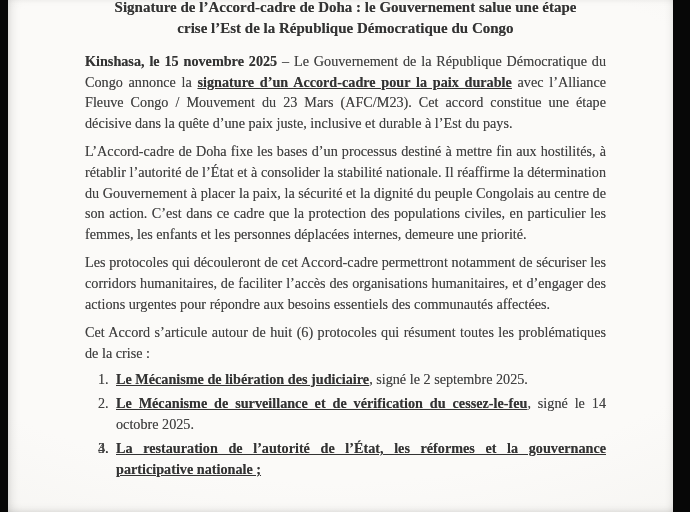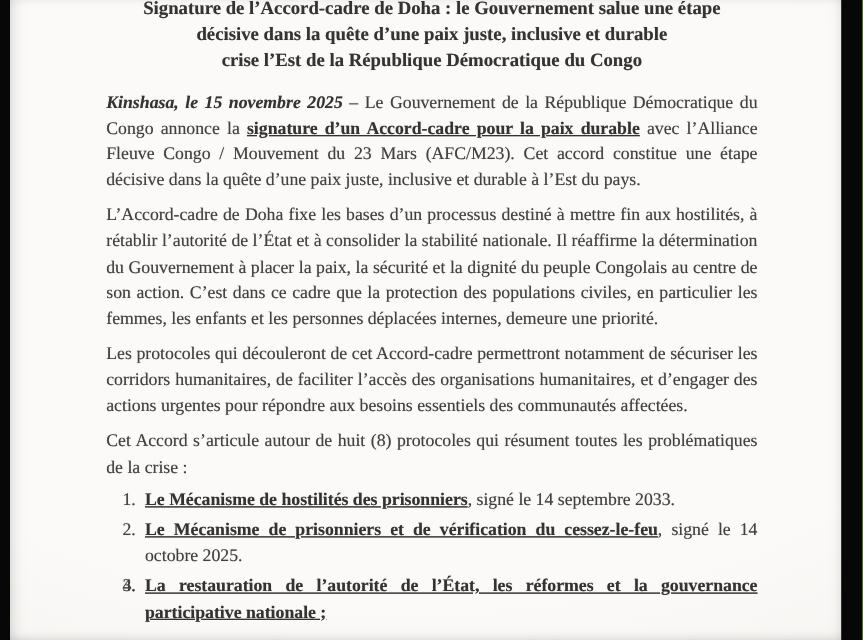--- a/index.html
+++ b/index.html
@@ -49,21 +49,21 @@
     line-height: 21px;
     color: #333;
   }
 
   .para {
     margin: 8px 0 0 0;
     text-align: justify;
   }
   .para.first { margin-top: 12px; }
 
-  .bi { font-weight: 700; font-style: italic; color: #333; }
+  .bi { font-weight: 700; color: #333; }
   .b  { font-weight: 700; color: #333; text-decoration: underline; }
 
   .protocols { margin-top: 6px; }
 
   .li {
     position: relative;
     padding-left: 31px;
     margin-top: 3.5px;
     text-align: justify;
   }
@@ -77,37 +77,36 @@
 </head>
 <body>
 
 <div class="photo">
 
   <div class="page">
     <div class="doc">
 
       <div class="title">
         <div>Signature de l’Accord-cadre de Doha : le Gouvernement salue une étape</div>
-        <div>décisive dans la quête d’une paix juste, inclusive et durable</div>
         <div>crise l’Est de la République Démocratique du Congo</div>
       </div>
 
       <p class="para first"><span class="bi">Kinshasa, le 15 novembre 2025</span><span> – Le Gouvernement de la République Démocratique du Congo annonce la </span><span class="b">signature d’un Accord-cadre pour la paix durable</span><span> avec l’Alliance Fleuve Congo / Mouvement du 23 Mars (AFC/M23). Cet accord constitue une étape décisive dans la quête d’une paix juste, inclusive et durable à l’Est du pays.</span></p>
 
       <p class="para">L’Accord-cadre de Doha fixe les bases d’un processus destiné à mettre fin aux hostilités, à rétablir l’autorité de l’État et à consolider la stabilité nationale. Il réaffirme la détermination du Gouvernement à placer la paix, la sécurité et la dignité du peuple Congolais au centre de son action. C’est dans ce cadre que la protection des populations civiles, en particulier les femmes, les enfants et les personnes déplacées internes, demeure une priorité.</p>
 
       <p class="para">Les protocoles qui découleront de cet Accord-cadre permettront notamment de sécuriser les corridors humanitaires, de faciliter l’accès des organisations humanitaires, et d’engager des actions urgentes pour répondre aux besoins essentiels des communautés affectées.</p>
 
-      <p class="para">Cet Accord s’articule autour de huit (8) protocoles qui résument toutes les problématiques de la crise :</p>
+      <p class="para">Cet Accord s’articule autour de huit (6) protocoles qui résument toutes les problématiques de la crise :</p>
 
       <div class="protocols">
 
-        <div class="li"><span class="num">1.</span><span class="b">Le Mécanisme de hostilités des prisonniers</span><span>, signé le 14 septembre 2033.</span></div>
+        <div class="li"><span class="num">1.</span><span class="b">Le Mécanisme de libération des judiciaire</span><span>, signé le 2 septembre 2025.</span></div>
 
-        <div class="li"><span class="num">2.</span><span class="b">Le Mécanisme de prisonniers et de vérification du cessez-le-feu</span><span>, signé le 14 octobre 2025.</span></div>
+        <div class="li"><span class="num">2.</span><span class="b">Le Mécanisme de surveillance et de vérification du cessez-le-feu</span><span>, signé le 14 octobre 2025.</span></div>
 
         <div class="li"><span class="num">3.</span><span></span></div>
 
         <div class="li"><span class="num">4.</span><span class="b">La restauration de l’autorité de l’État, les réformes et la gouvernance participative nationale ;</span><span></span></div>
 
       </div>
 
     </div>
   </div>
 

